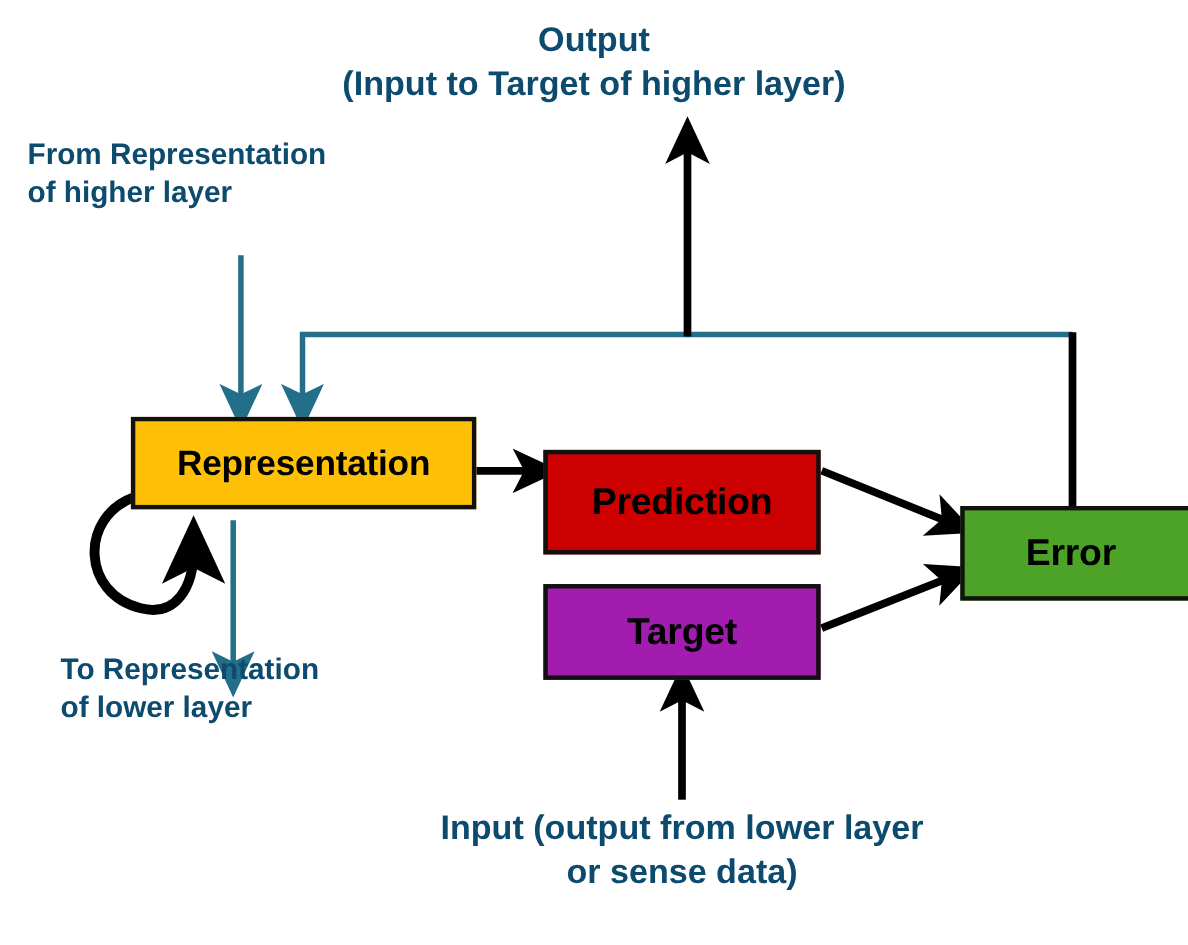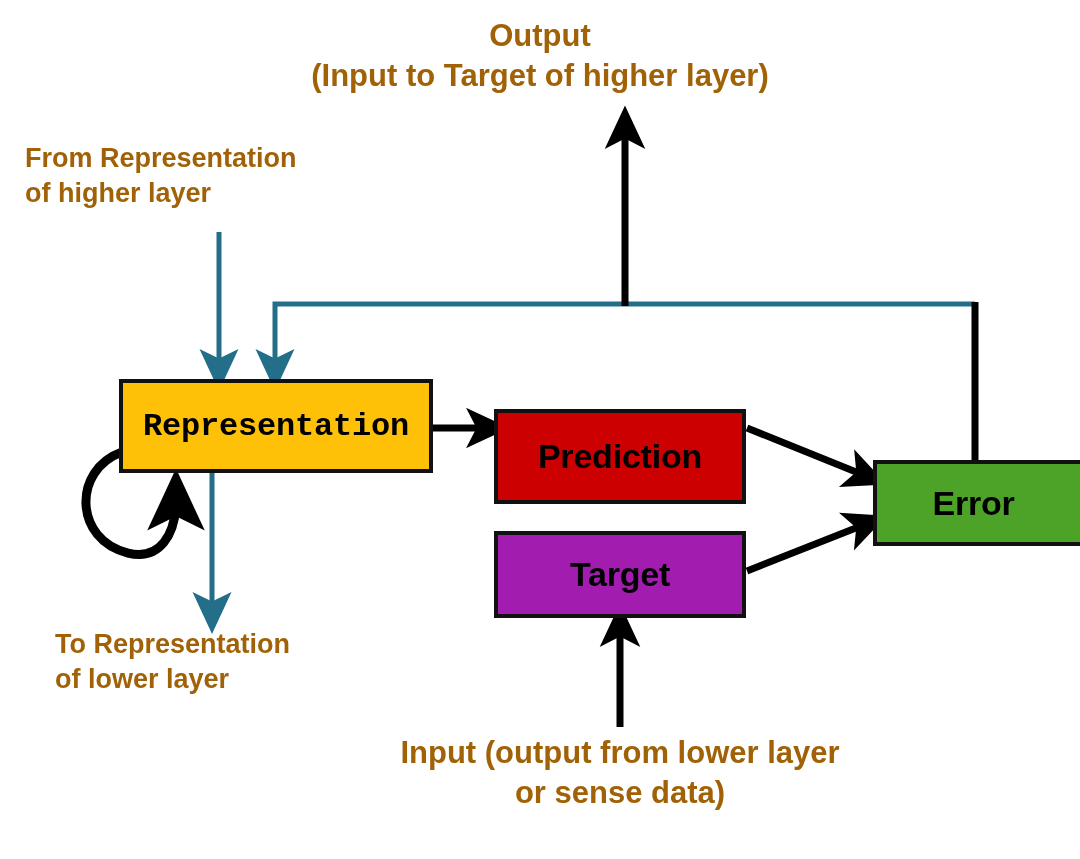--- a/index.html
+++ b/index.html
@@ -33,24 +33,23 @@
     align-items: center;
     justify-content: center;
     font-weight: bold;
     color: #000000;
     letter-spacing: -0.2px;
   }
   .node-rep {
     left: 119px;
     top: 379px;
     width: 314px;
-    height: 94px;
+    height: 84px;
     background: #FFC107;
     font-size: 32px;
-    font-family: Liberation Mono, monospace;
   }
   .node-pred {
     left: 494px;
     top: 377px;
     width: 252px;
     height: 95px;
     background: #CC0000;
     font-size: 34px;
     margin-top: 32px;
   }
@@ -68,41 +67,41 @@
     width: 215px;
     height: 86px;
     background: #4CA327;
     font-size: 34px;
     justify-content: center;
     padding-right: 14px;
   }
   .lbl {
     position: absolute;
     font-weight: bold;
-    color: #a16207;
+    color: #0c4a6e;
     line-height: 1.28;
     white-space: pre-line;
   }
   .lbl-output {
     left: 0px;
     top: 16px;
     width: 1080px;
     text-align: center;
     font-size: 31px;
   }
   .lbl-from {
     left: 25px;
-    top: 141px;
+    top: 123px;
     width: 430px;
     text-align: left;
     font-size: 27px;
   }
   .lbl-to {
     left: 55px;
-    top: 627px;
+    top: 591px;
     width: 430px;
     text-align: left;
     font-size: 27px;
   }
   .lbl-input {
     left: 230px;
     top: 733px;
     width: 780px;
     text-align: center;
     font-size: 31px;

